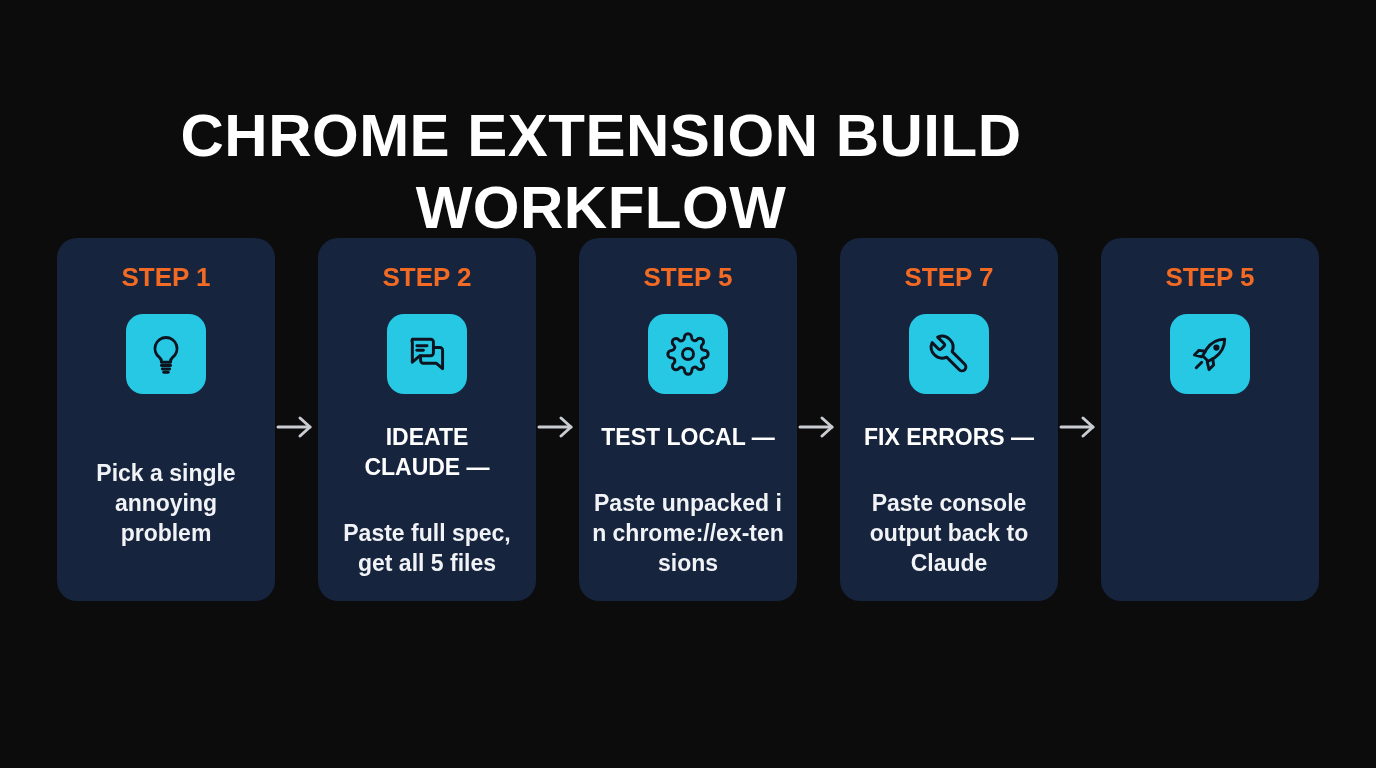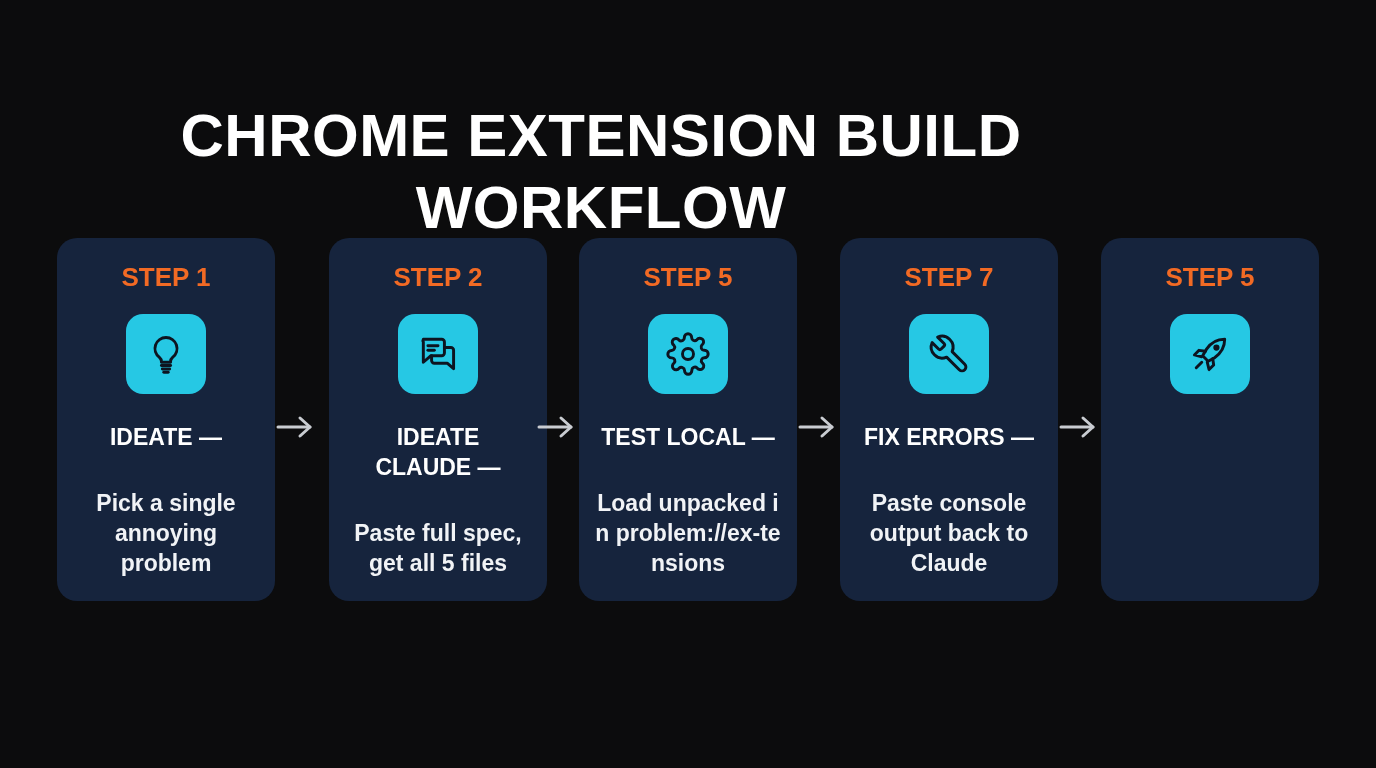--- a/index.html
+++ b/index.html
@@ -111,31 +111,30 @@
     <div class="step-label">STEP 1</div>
     <div class="icon-tile">
       <svg viewBox="0 0 24 24" fill="none" stroke="#0d1420" stroke-width="1.6" stroke-linecap="round" stroke-linejoin="round">
         <path d="M12 3a6 6 0 0 0-3.6 10.8c.7.6 1.1 1.3 1.1 2.2v.5h5v-.5c0-.9.4-1.6 1.1-2.2A6 6 0 0 0 12 3z"></path>
         <line x1="9.5" y1="18.3" x2="14.5" y2="18.3"></line>
         <line x1="10" y1="20.2" x2="14" y2="20.2"></line>
         <line x1="10.8" y1="22" x2="13.2" y2="22"></line>
       </svg>
     </div>
     <div class="card-text">
-      <span class="card-head">IDEATE —</span>
       <span class="card-body" style="padding:0 22px;">Pick a single annoying problem</span>
     </div>
   </div>
 
   <svg class="arrow" style="left:218px;" viewBox="0 0 40 26" fill="none" stroke="#c9ccd1" stroke-width="3" stroke-linecap="round" stroke-linejoin="round">
     <line x1="3" y1="13" x2="35" y2="13"></line>
     <polyline points="25,4 35,13 25,22"></polyline>
   </svg>
 
-  <div class="card" style="left:272px;">
+  <div class="card" style="left:261px;">
     <div class="step-label">STEP 2</div>
     <div class="icon-tile">
       <svg viewBox="0 0 24 24" fill="none" stroke="#0d1420" stroke-width="1.6" stroke-linecap="round" stroke-linejoin="round">
         <path d="M4 4h10a1.5 1.5 0 0 1 1.5 1.5v6A1.5 1.5 0 0 1 14 13H8l-4 3.5V5.5A1.5 1.5 0 0 1 4 4z"></path>
         <line x1="6.5" y1="7.5" x2="12" y2="7.5"></line>
         <line x1="6.5" y1="10" x2="10" y2="10"></line>
         <path d="M15.5 8.5H19a1.5 1.5 0 0 1 1.5 1.5v10l-3.5-3H10a1.5 1.5 0 0 1-1.5-1.5V13"></path>
       </svg>
     </div>
     <div class="card-text">
@@ -152,21 +151,21 @@
   <div class="card" style="left:522px;">
     <div class="step-label">STEP 5</div>
     <div class="icon-tile">
       <svg viewBox="0 0 24 24" fill="none" stroke="#0d1420" stroke-width="1.6" stroke-linecap="round" stroke-linejoin="round">
         <circle cx="12" cy="12" r="3"></circle>
         <path d="M19.4 15a1.7 1.7 0 0 0 .3 1.8l.1.1a2 2 0 1 1-2.8 2.8l-.1-.1a1.7 1.7 0 0 0-1.8-.3 1.7 1.7 0 0 0-1 1.5V21a2 2 0 1 1-4 0v-.1a1.7 1.7 0 0 0-1.1-1.5 1.7 1.7 0 0 0-1.8.3l-.1.1a2 2 0 1 1-2.8-2.8l.1-.1a1.7 1.7 0 0 0 .3-1.8 1.7 1.7 0 0 0-1.5-1H3a2 2 0 1 1 0-4h.1a1.7 1.7 0 0 0 1.5-1.1 1.7 1.7 0 0 0-.3-1.8l-.1-.1a2 2 0 1 1 2.8-2.8l.1.1a1.7 1.7 0 0 0 1.8.3H9a1.7 1.7 0 0 0 1-1.5V3a2 2 0 1 1 4 0v.1a1.7 1.7 0 0 0 1 1.5 1.7 1.7 0 0 0 1.8-.3l.1-.1a2 2 0 1 1 2.8 2.8l-.1.1a1.7 1.7 0 0 0-.3 1.8V9a1.7 1.7 0 0 0 1.5 1H21a2 2 0 1 1 0 4h-.1a1.7 1.7 0 0 0-1.5 1z"></path>
       </svg>
     </div>
     <div class="card-text">
       <span class="card-head">TEST LOCAL —</span>
-      <span class="card-body" style="padding:0 4px; word-break:break-all;">Load unpacked in problem://ex-tensions</span>
+      <span class="card-body" style="padding:0 4px; word-break:break-all;">Paste unpacked in chrome://ex-tensions</span>
     </div>
   </div>
 
   <svg class="arrow" style="left:740px;" viewBox="0 0 40 26" fill="none" stroke="#c9ccd1" stroke-width="3" stroke-linecap="round" stroke-linejoin="round">
     <line x1="3" y1="13" x2="35" y2="13"></line>
     <polyline points="25,4 35,13 25,22"></polyline>
   </svg>
 
   <div class="card" style="left:783px;">
     <div class="step-label">STEP 7</div>

